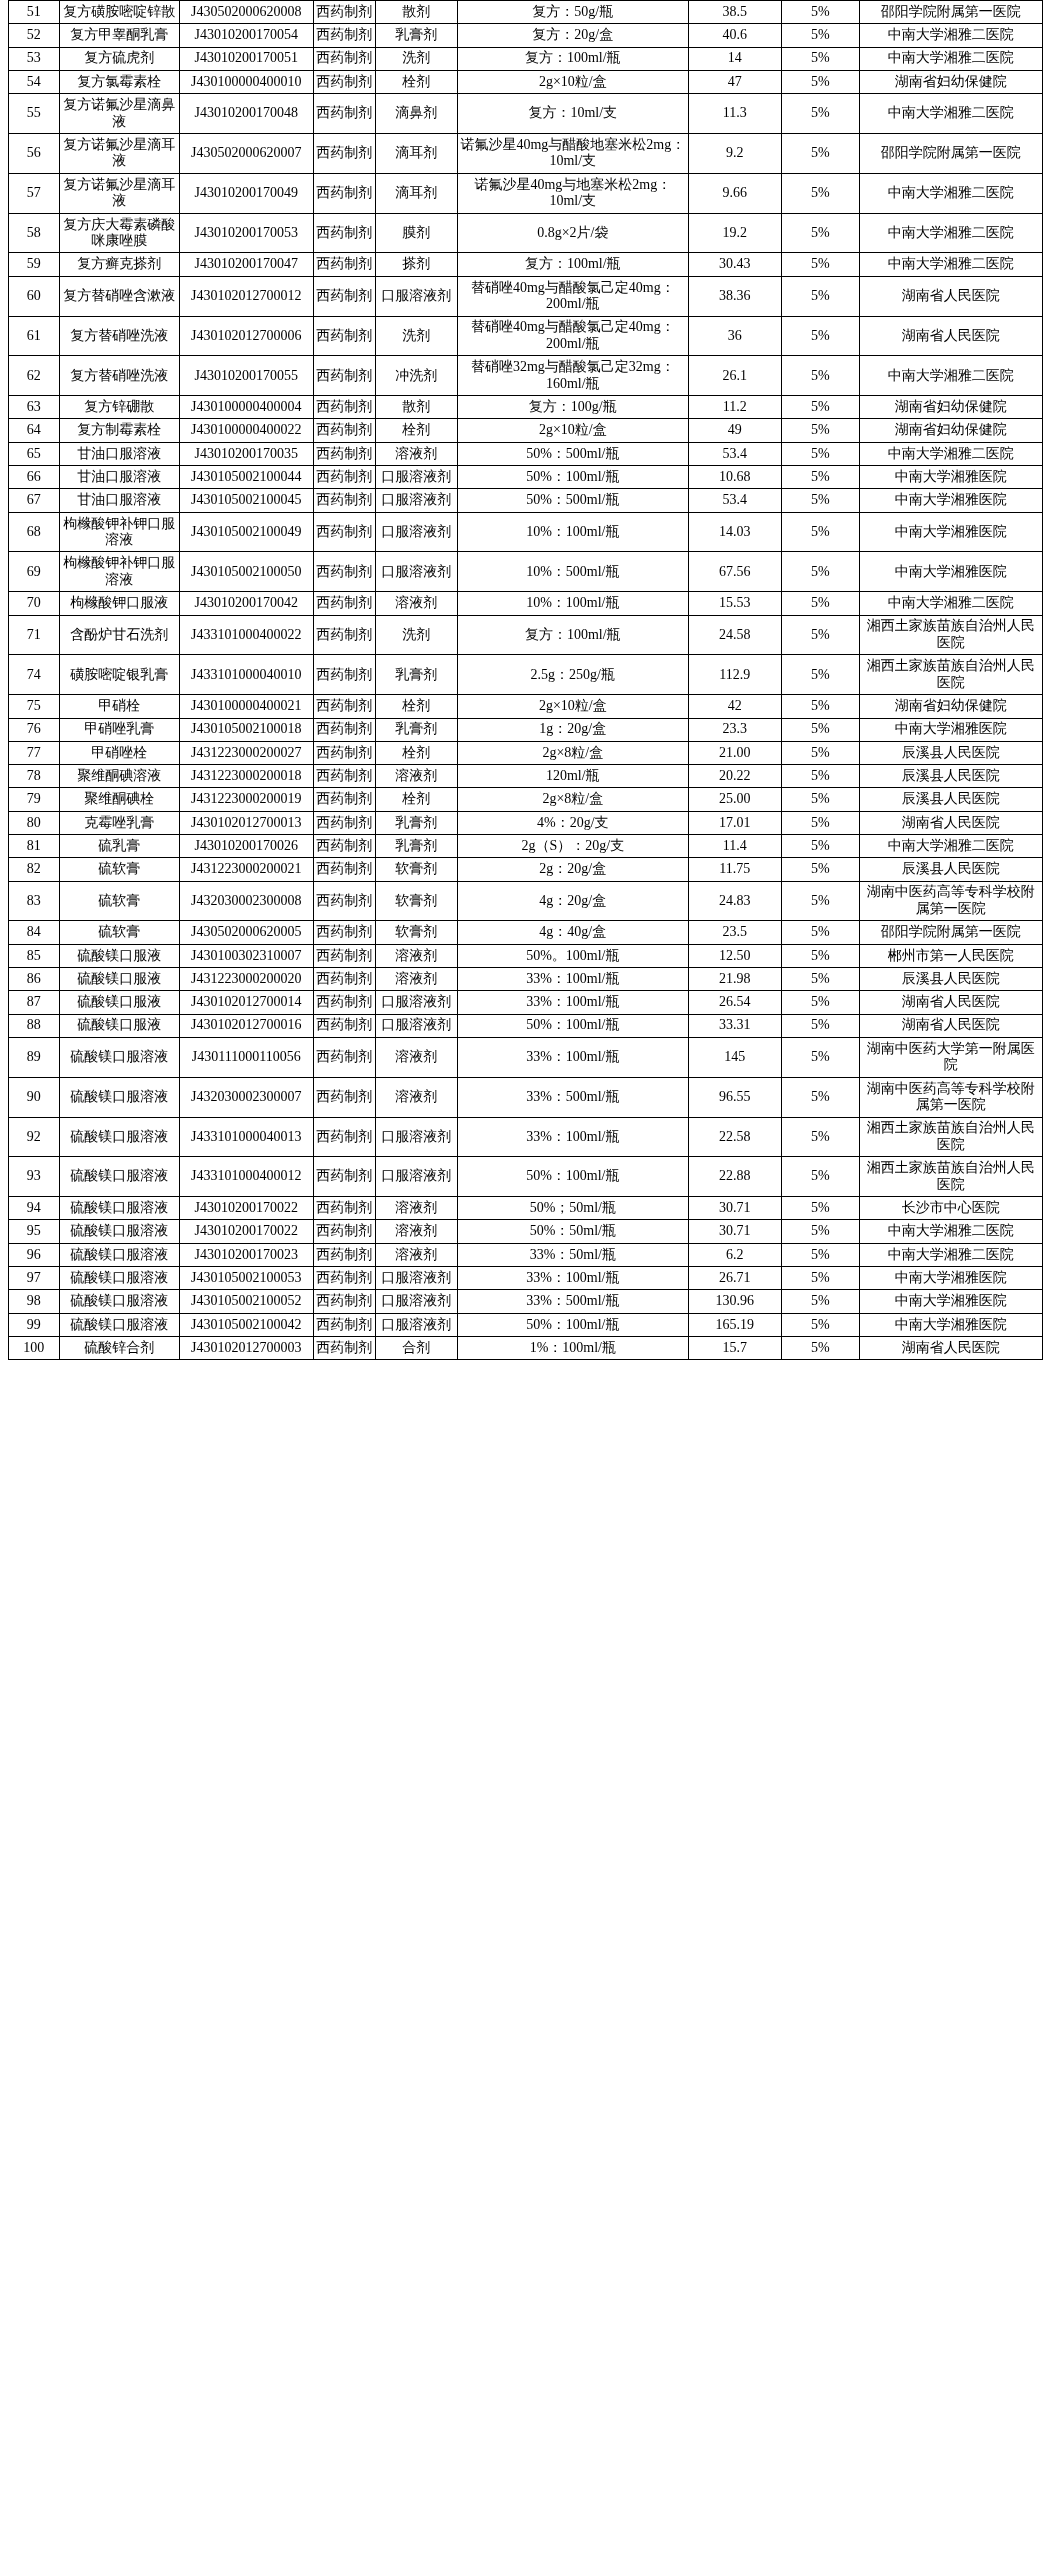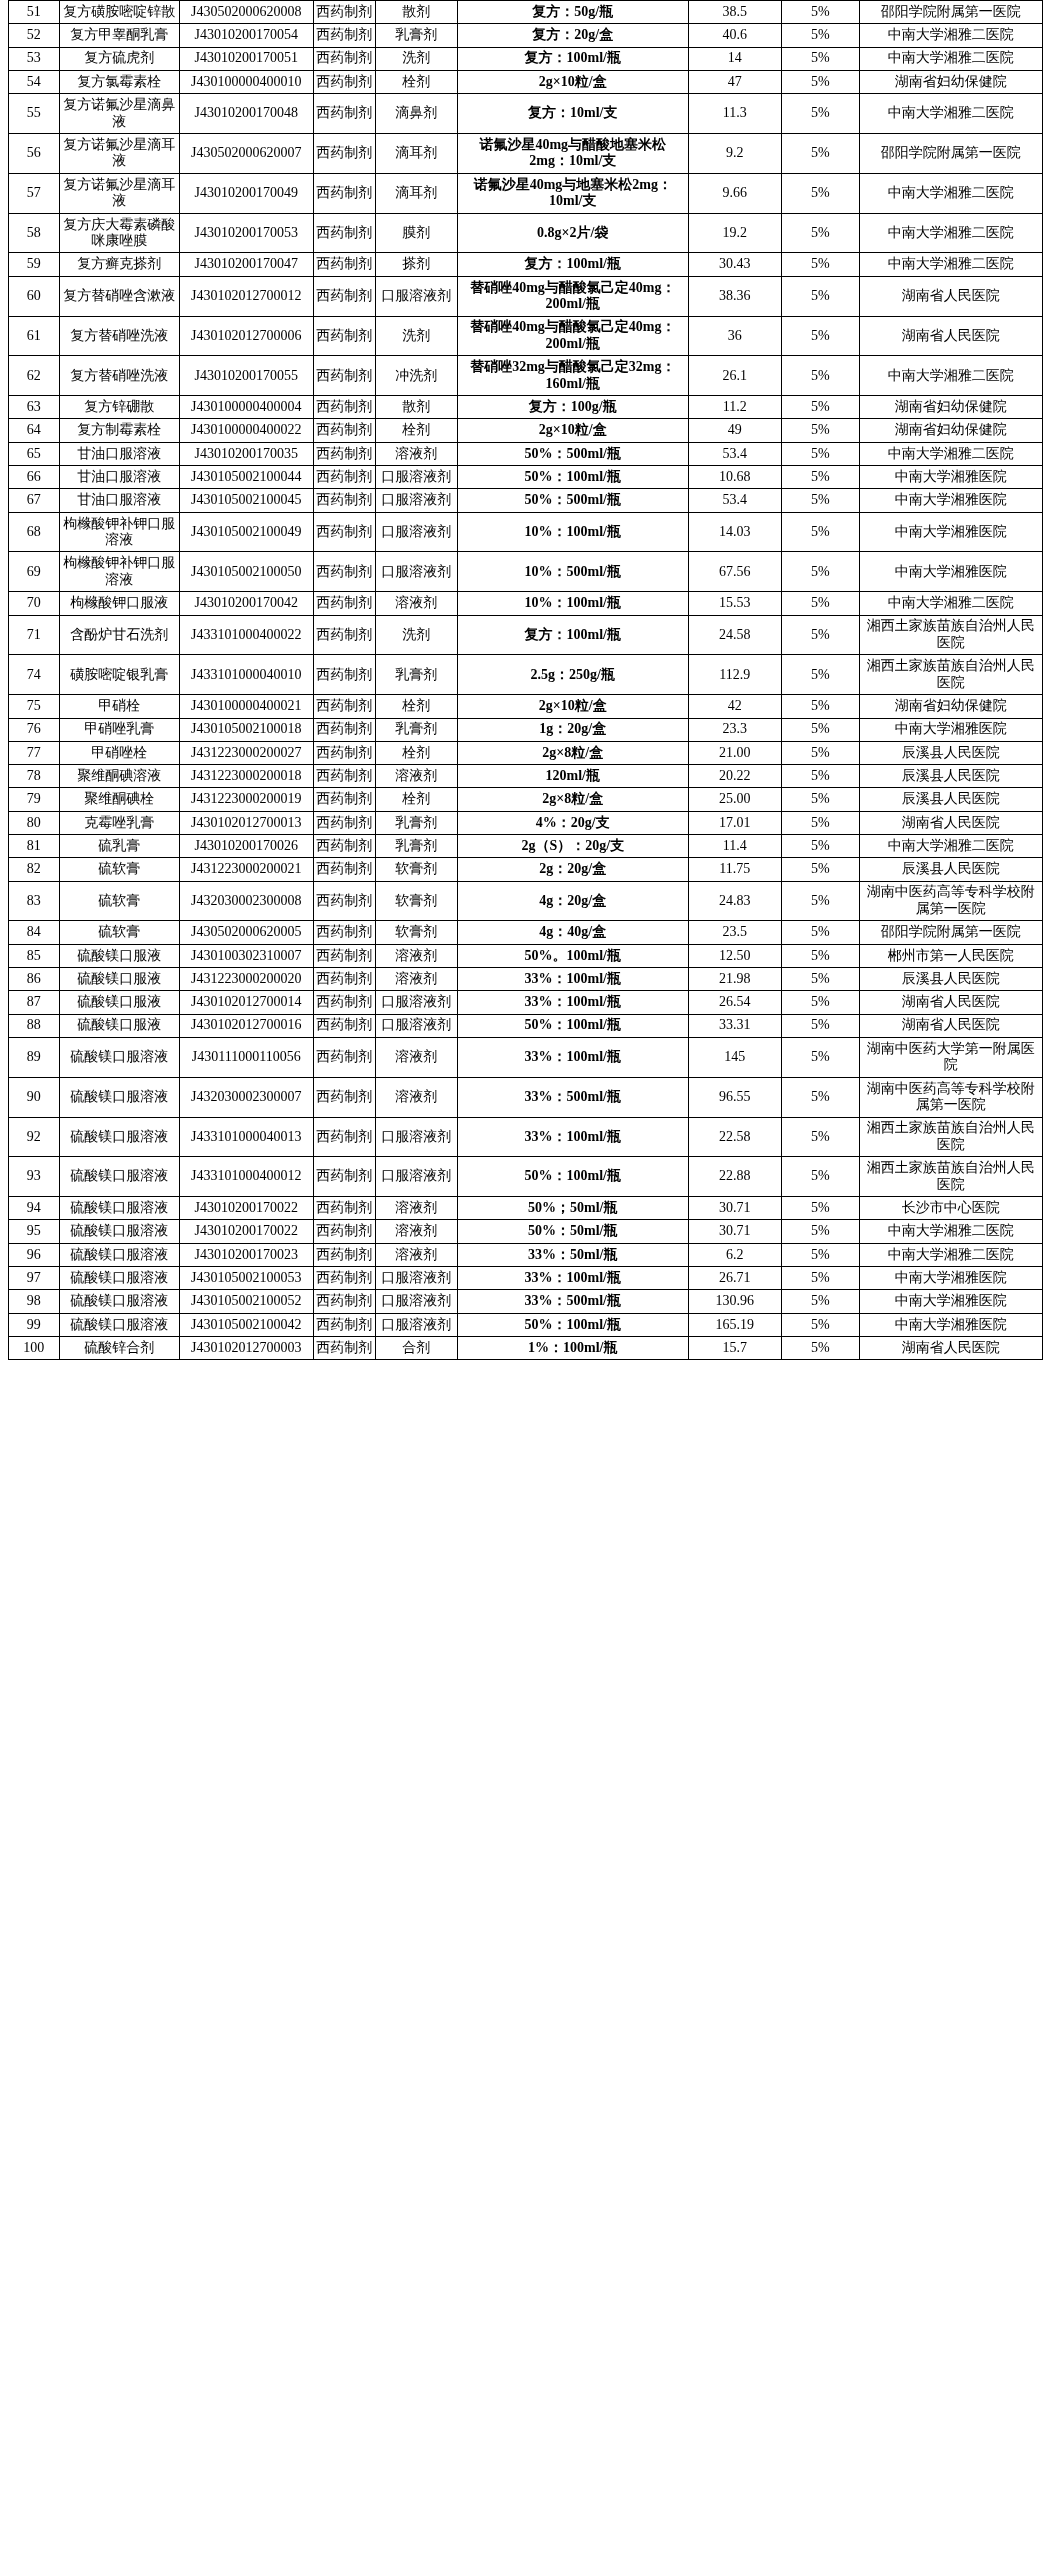--- a/index.html
+++ b/index.html
@@ -42,21 +42,21 @@
   col.c-spec    { width: 231px; }
   col.c-price   { width: 93px; }
   col.c-rate    { width: 78px; }
   col.c-org     { width: 183px; }
 
   td.no    { font-size: 14.6px; }
   td.name  { font-size: 14px; }
   td.code  { font-size: 13.6px; }
   td.type  { font-size: 13.6px; letter-spacing: 0px; }
   td.form  { font-size: 14px; }
-  td.spec  { font-size: 13.6px; font-weight: bold; }
+  td.spec  { font-size: 13.6px; }
   td.price { font-size: 14px; }
   td.rate  { font-size: 14px; }
   td.org   { font-size: 13.6px; margin-left: 12px; }
 </style>
 </head>
 <body>
 
 <div class="page">
   <table class="drug-table">
     <colgroup>

